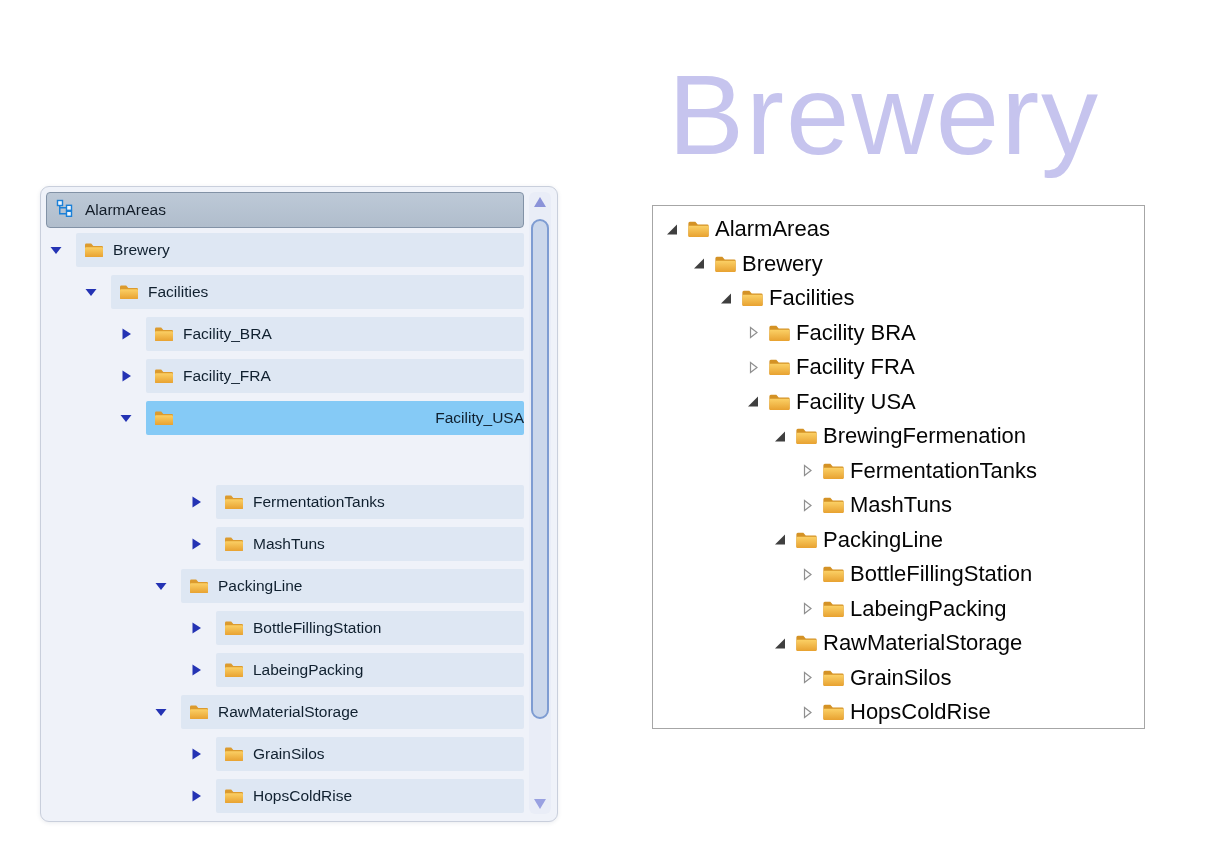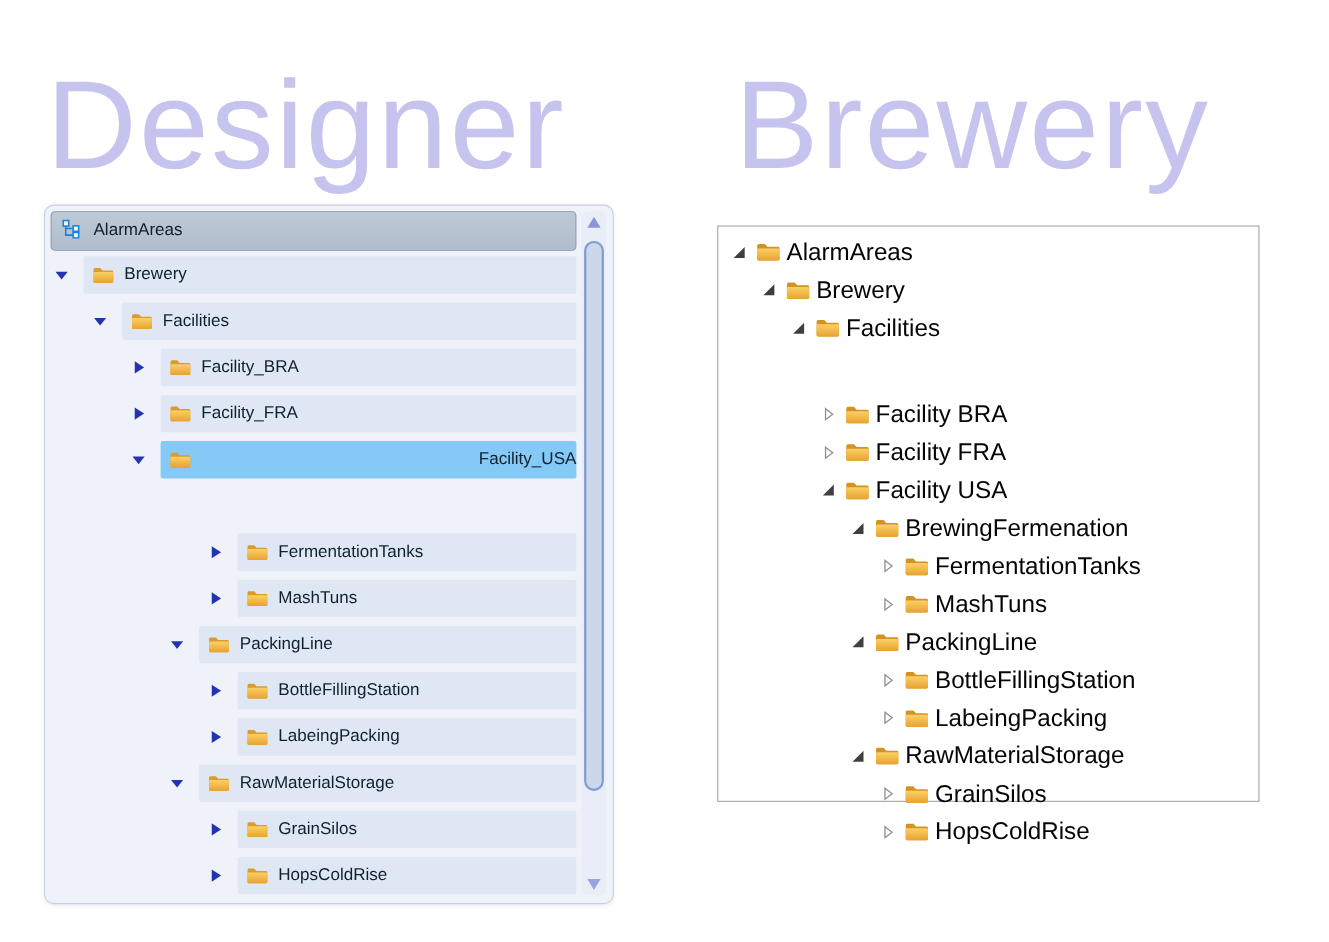--- a/index.html
+++ b/index.html
@@ -63,21 +63,20 @@
   <defs>
     <linearGradient id="foldFront" x1="0" y1="0" x2="0" y2="1">
       <stop offset="0" stop-color="#fbd065"></stop>
       <stop offset="1" stop-color="#e8a231"></stop>
     </linearGradient>
   </defs>
 </svg>
 
 <div class="page">
 
-  <h1 class="heading" id="designer-heading">Designer</h1>
   <h1 class="heading" id="runtime-heading">Brewery</h1>
 
   <div class="designer-panel">
 
     <div class="d-header">
       <span class="hdr-icon">
         <svg width="18" height="18" viewBox="0 0 18 18">
           <path d="M3.75 6.5 V14.75 H10.5 M3.75 8.75 H10.5" fill="none" stroke="#1b80d8" stroke-width="1.4"></path>
           <rect x="1.5" y="1.5" width="5" height="5" fill="#eef6fe" stroke="#1b80d8" stroke-width="1.4"></rect>
           <rect x="10.5" y="6.3" width="5" height="5" fill="#eef6fe" stroke="#1b80d8" stroke-width="1.4"></rect>
@@ -340,21 +339,21 @@
       </svg>
     </span>
     <span class="folder-wrap">
       <svg viewBox="0 0 20 16">
         <path d="M1 3 Q1 1.6 2.3 1.6 H7.2 L9.3 3.9 H17.8 Q19 3.9 19 5.1 V13.8 Q19 15 17.8 15 H2.2 Q1 15 1 13.8 Z" fill="#d49225"></path>
         <rect x="1" y="5.2" width="18" height="9.8" rx="1.1" fill="url(#foldFront)"></rect>
       </svg>
     </span>
     <span class="r-label">Facilities</span>
   </div>
-        <div class="r-row collapsed" style="padding-left: 93px; margin-top: 44px;">
+        <div class="r-row collapsed" style="padding-left: 93px;">
     <span class="r-exp">
       <svg viewBox="0 0 15 15">
         <polygon class="tri-closed" points="4.5,2.5 11,7.5 4.5,12.5" fill="#fdfdfd" stroke="#909090" stroke-width="1.2"></polygon>
         <polygon class="tri-open" points="12,2.5 12,12.5 2,12.5" fill="#3f3f3f"></polygon>
       </svg>
     </span>
     <span class="folder-wrap">
       <svg viewBox="0 0 20 16">
         <path d="M1 3 Q1 1.6 2.3 1.6 H7.2 L9.3 3.9 H17.8 Q19 3.9 19 5.1 V13.8 Q19 15 17.8 15 H2.2 Q1 15 1 13.8 Z" fill="#d49225"></path>
         <rect x="1" y="5.2" width="18" height="9.8" rx="1.1" fill="url(#foldFront)"></rect>

